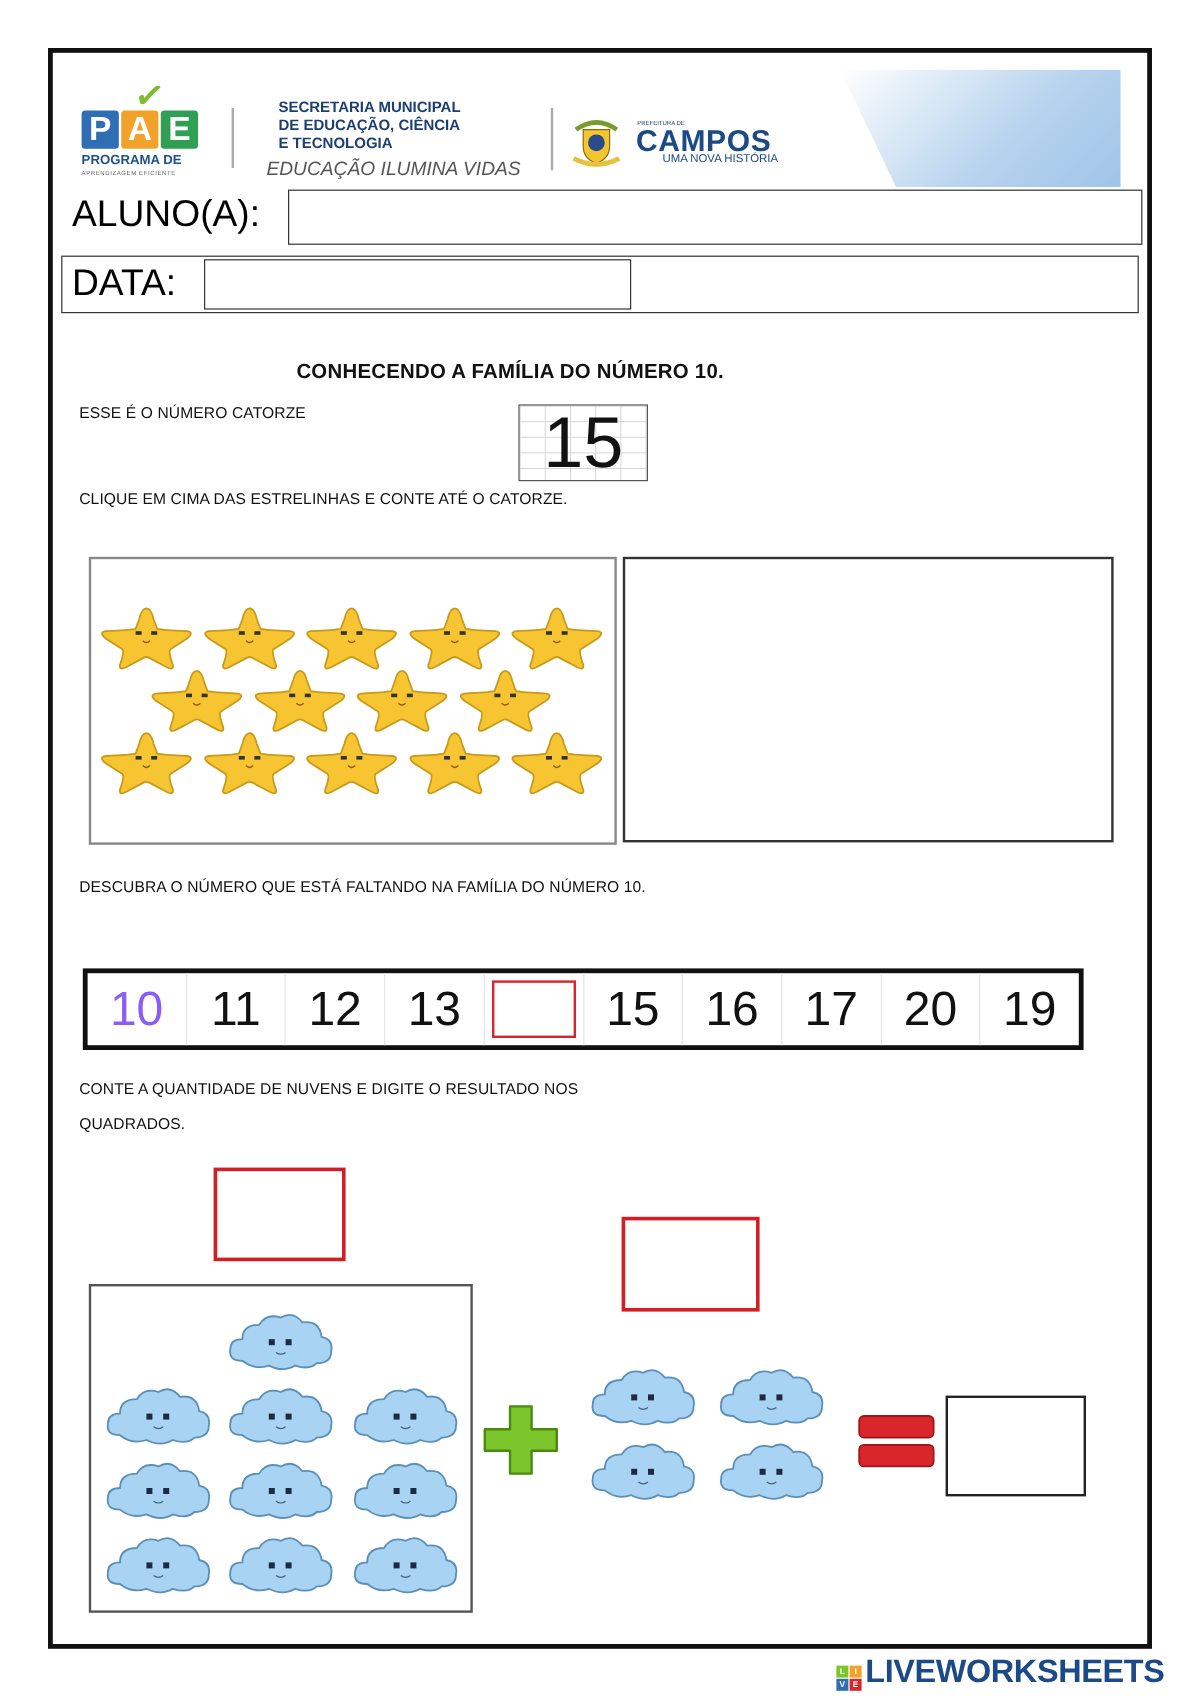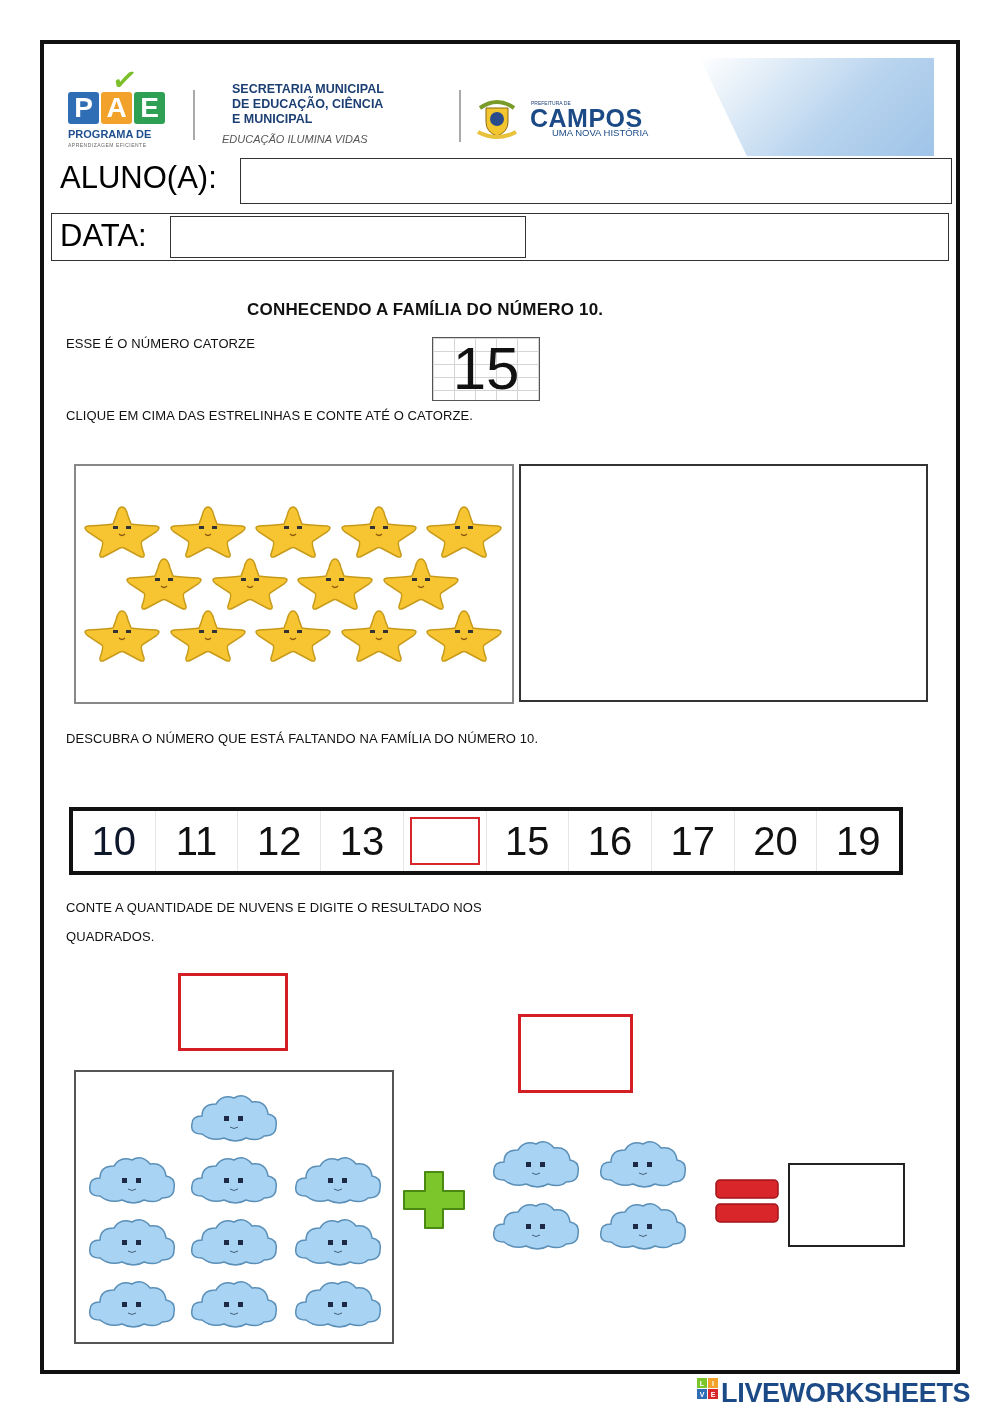--- a/index.html
+++ b/index.html
@@ -21,21 +21,21 @@
   .pae-check { left: 112px; top: 62px; color: #7bbf2a; font-size: 30px; font-weight: bold; transform: rotate(8deg); }
   .pae-logo { left: 68px; top: 92px; display: flex; gap: 2px; }
   .pae-letter {
     width: 31px; height: 32px; color: #fff; font-weight: bold; font-size: 28px;
     display: flex; align-items: center; justify-content: center; border-radius: 3px;
   }
   .pae-sub1 { left: 68px; top: 128px; font-size: 11px; font-weight: bold; color: #1f4f8f; text-align: right; }
   .pae-sub2 { left: 68px; top: 142px; font-size: 5px; color: #666; letter-spacing: 0.5px; }
   .vdiv { width: 2px; background: #aaa; }
   .sec-title { left: 232px; top: 82px; font-size: 12.5px; font-weight: bold; color: #1c3f73; line-height: 15px; }
-  .sec-motto { left: 222px; top: 133px; font-size: 11px; font-style: italic; color: #555; }
+  .sec-motto { left: 222px; top: 133px; font-size: 16px; font-style: italic; color: #555; }
   .crest { left: 474px; top: 94px; width: 46px; height: 46px; }
   .campos-pre { left: 531px; top: 100px; font-size: 5px; color: #1c3f73; }
   .campos { left: 530px; top: 104px; font-size: 25px; font-weight: 900; color: #1b4a86; letter-spacing: 0.5px; }
   .campos-sub { left: 552px; top: 127px; font-size: 9.5px; color: #1b4a86; }
 
   
   .lbl-big { font-size: 31px; color: #000; }
   .box { border: 1px solid #333; background: #fff; }
   .row-box { border: 1px solid #333; }
 
@@ -64,21 +64,21 @@
   .seq-input {
     width: 66px; height: 44px; border: 2px solid #d7262b; background: #fff; outline: none;
     font-size: 32px; text-align: center; padding: 0; font-family: "Liberation Sans", sans-serif;
   }
 
   .red-box { border: 3px solid #d41e25; background: #fff; outline: none; font-size: 36px; text-align: center; padding: 0; font-family: "Liberation Sans", sans-serif; }
   .cloud-panel { left: 74px; top: 1070px; width: 316px; height: 270px; border: 2px solid #555; }
   .cloud { position: absolute; width: 92px; height: 54px; }
   .result-box { border: 2px solid #222; background: #fff; outline: none; font-size: 36px; text-align: center; padding: 0; font-family: "Liberation Sans", sans-serif; }
 
-  .lw { left: 697px; top: 1378px; display: flex; align-items: flex-start; gap: 3px; }
+  .lw { left: 697px; top: 1378px; display: flex; align-items: flex-end; gap: 3px; }
   .lw-grid { display: grid; grid-template-columns: 10px 10px; grid-template-rows: 10px 10px; gap: 1px; }
   .lw-grid span { font-size: 7px; font-weight: bold; color: #fff; display: flex; align-items: center; justify-content: center; }
   .lw-text { font-size: 27px; font-weight: 900; color: #1b4a86; letter-spacing: -0.3px; }
 </style>
 </head>
 <body>
 
 <div class="page"></div>
 
 <div class="hdr-band"></div>
@@ -87,21 +87,21 @@
   <div class="pae-letter" style="background:#2f6db5">P</div>
   <div class="pae-letter" style="background:#f2a22a">A</div>
   <div class="pae-letter" style="background:#2f9f54">E</div>
 </div>
 <div class="abs pae-sub1">PROGRAMA DE</div>
 <div class="abs pae-sub2">APRENDIZAGEM EFICIENTE</div>
 <div class="abs vdiv" style="left:193px;top:90px;height:50px"></div>
 <div class="abs sec-title">
   <div>SECRETARIA MUNICIPAL</div>
   <div>DE EDUCAÇÃO, CIÊNCIA</div>
-  <div>E MUNICIPAL</div>
+  <div>E TECNOLOGIA</div>
 </div>
 <div class="abs sec-motto">EDUCAÇÃO ILUMINA VIDAS</div>
 <div class="abs vdiv" style="left:459px;top:90px;height:52px"></div>
 <svg class="abs crest" viewBox="0 0 46 46">
   <path d="M6 14 Q23 2 40 14" stroke="#7a9b2a" stroke-width="4" fill="none"></path>
   <path d="M12 14 h22 v14 q0 10 -11 14 q-11 -4 -11 -14z" fill="#f3c52e" stroke="#8a6a10" stroke-width="1"></path>
   <circle cx="23" cy="25" r="7" fill="#2a4c8c"></circle>
   <path d="M4 38 Q23 48 42 38" stroke="#e8c23a" stroke-width="4" fill="none"></path>
 </svg>
 <div class="abs campos-pre">PREFEITURA DE</div>
@@ -202,21 +202,21 @@
         <path d="M40 3 Q44 3 46 12 L49 20 Q54 21 74 22 Q80 23 74 28 L60 37 Q58 39 62 50 Q63 55 57 52 L42 44 Q40 43 38 44 L23 52 Q17 55 18 50 Q22 39 20 37 L6 28 Q0 23 6 22 Q26 21 31 20 L34 12 Q36 3 40 3Z" fill="#f7c531" stroke="#c79a1a" stroke-width="1.5"></path>
         <rect x="31" y="22" width="5" height="3" fill="#333"></rect>
         <rect x="44" y="22" width="5" height="3" fill="#333"></rect>
         <path d="M37 30 Q40 33 43 30" stroke="#8a5a10" stroke-width="1.2" fill="none"></path>
       </svg></div>
   </div>
 <div class="abs drop-panel"></div>
 
 <div class="abs txt" style="left:66px;top:724px;width:820px;line-height:29px">DESCUBRA O NÚMERO QUE ESTÁ FALTANDO NA FAMÍLIA DO NÚMERO 10.</div>
 <div class="abs seq">
-  <div class="seq-cell" style="color:#0f172a">10</div>
+  <div class="seq-cell" style="color:#8b5cf6">10</div>
   <div class="seq-cell">11</div>
   <div class="seq-cell">12</div>
   <div class="seq-cell">13</div>
   <div class="seq-cell">
     <input class="seq-input" value="" style="">
   </div>
   <div class="seq-cell">15</div>
   <div class="seq-cell">16</div>
   <div class="seq-cell">17</div>
   <div class="seq-cell">20</div>

